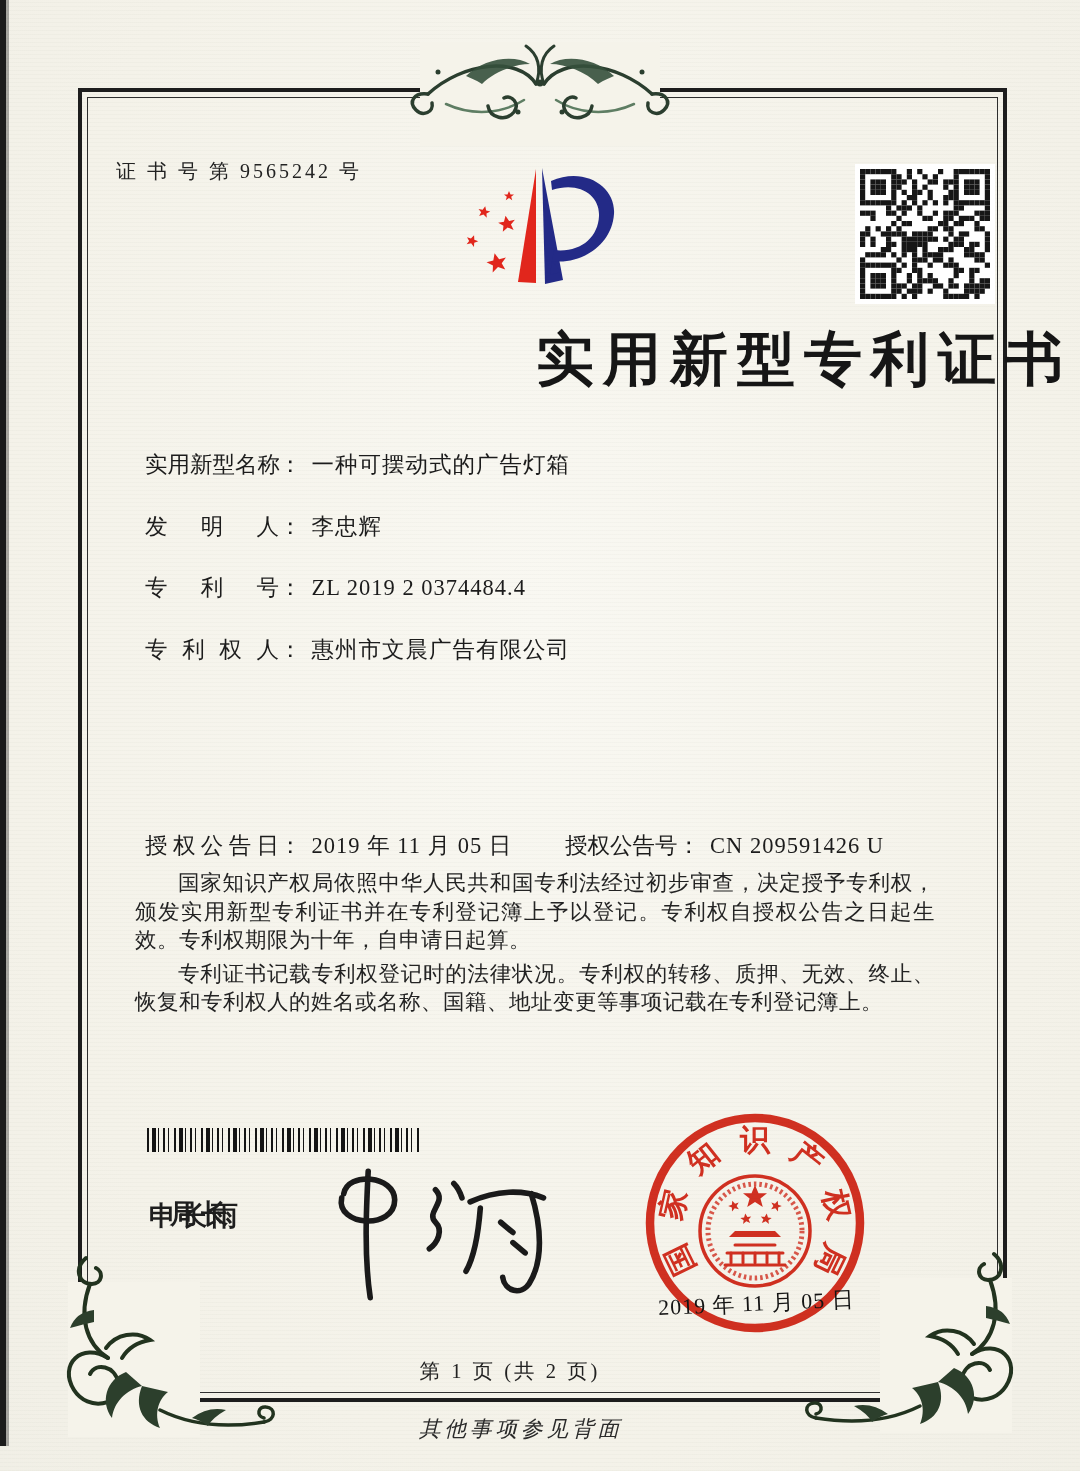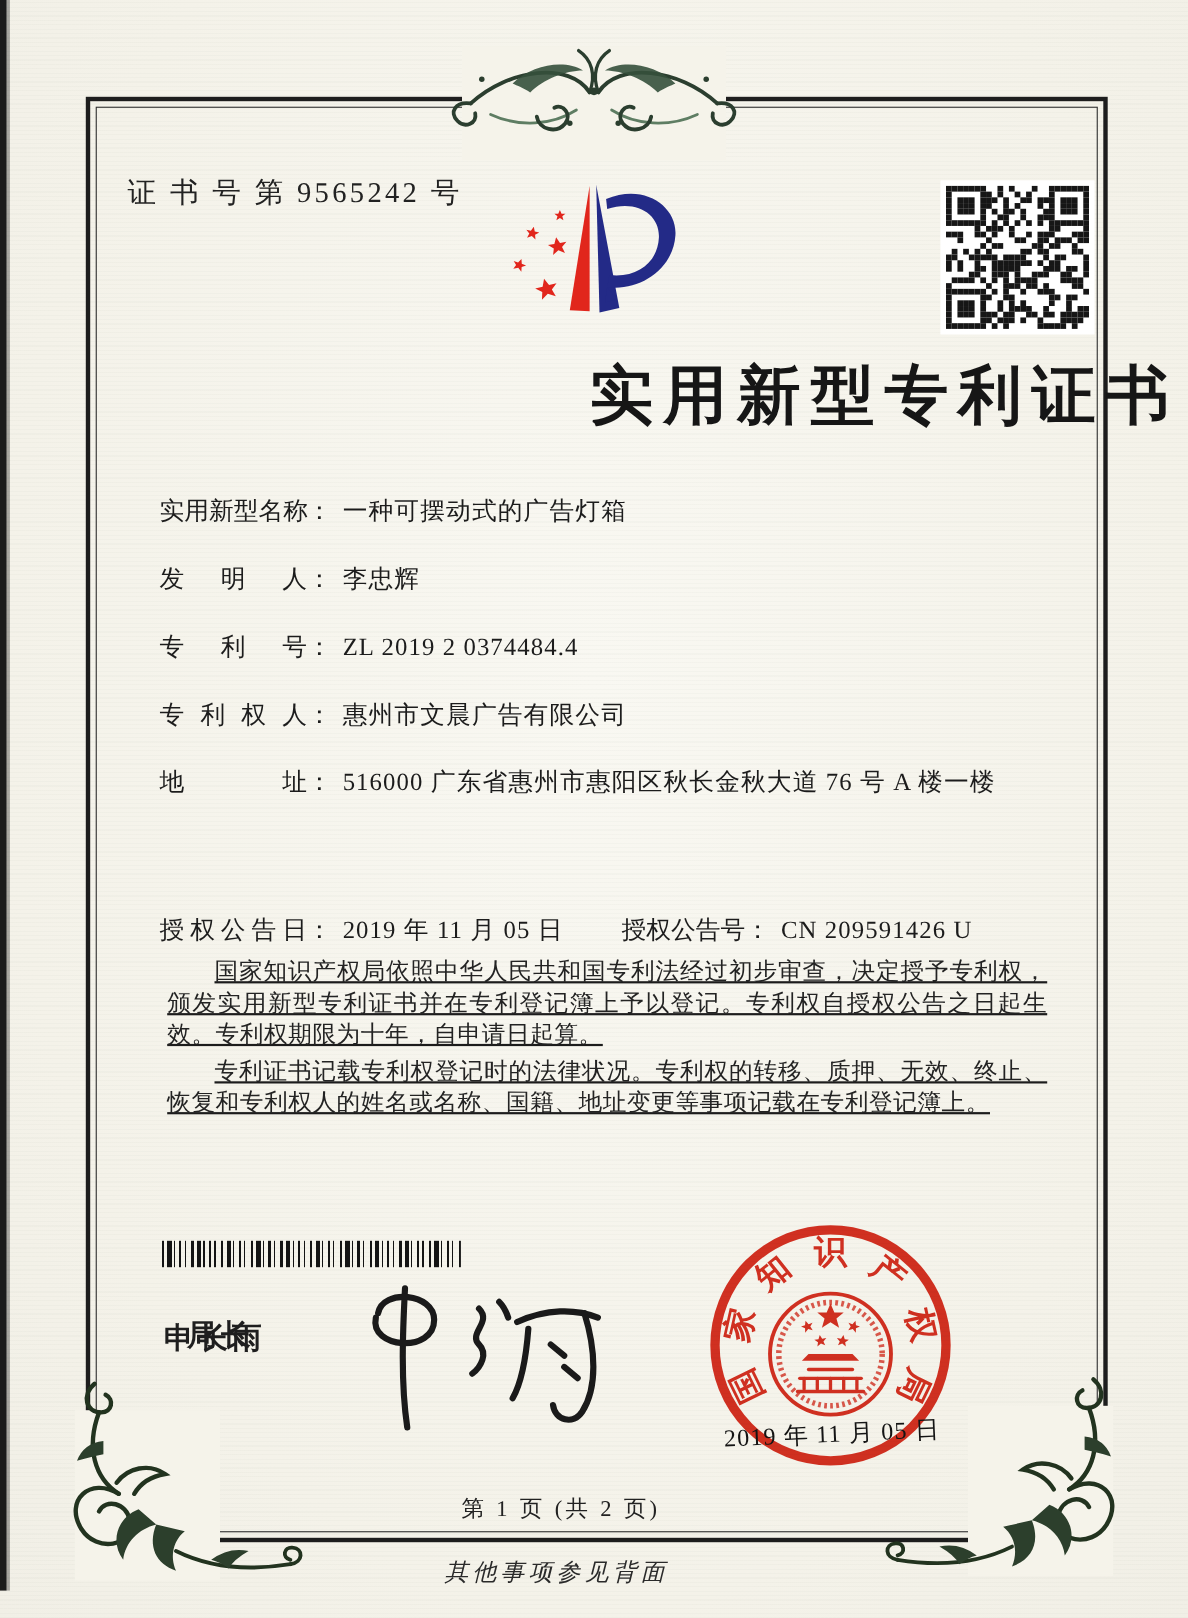--- a/index.html
+++ b/index.html
@@ -16,38 +16,38 @@
       radial-gradient(ellipse at 50% 42%, #f9f8f2 0%, #f4f2e9 70%, #f1efe6 100%);
   }
   .scan-strip{position:absolute;left:0;top:0;width:6px;height:1446px;background:#1b1b1b;}
   .scan-strip2{position:absolute;left:6px;top:0;width:3px;height:1446px;background:rgba(27,27,27,.35);}
 
   .frame{position:absolute;left:78px;top:88px;width:921px;height:1306px;border:4px solid #1d1d1d;}
   .frame-inner{position:absolute;left:5px;top:5px;right:5px;bottom:5px;border:1.5px solid #2e2e2e;}
 
   .ornament{position:absolute;}
 
-  .cert-no{position:absolute;left:116px;top:158px;font-size:26px;letter-spacing:3px;color:#222;}
+  .cert-no{position:absolute;left:116px;top:158px;font-size:20px;letter-spacing:3px;color:#222;}
 
   .logo{position:absolute;left:448px;top:146px;width:205px;height:152px;}
   .qr{position:absolute;left:855px;top:164px;width:140px;height:140px;background:#fff;}
 
   .title{position:absolute;left:0;top:321px;width:1072px;text-align:right;
     font-size:58px;font-weight:bold;letter-spacing:9px;color:#161616;}
 
   .fields{position:absolute;left:145px;top:449px;width:820px;}
   .field-row{height:61.5px;font-size:22.5px;white-space:nowrap;}
   .flabel{display:inline-block;width:134px;text-align:justify;text-align-last:justify;}
   .fcolon{display:inline-block;margin-right:10px;}
   .fvalue{letter-spacing:1px;margin-top:12px;}
 
   .grant-row{position:absolute;left:145px;top:830px;width:820px;font-size:22.5px;white-space:nowrap;}
   .grant-no{position:absolute;left:420px;top:0;}
 
-  .paragraphs{position:absolute;left:152px;top:869px;width:800px;text-decoration:underline;}
+  .paragraphs{position:absolute;left:135px;top:869px;width:800px;}
   .paragraphs p{margin:0 0 5px 0;font-size:21.5px;line-height:28.5px;
     text-indent:2em;text-align:justify;letter-spacing:.5px;color:#232323;}
 
   .barcode{position:absolute;left:147px;top:1128px;width:272px;height:24px;
     background:repeating-linear-gradient(90deg,
       #141414 0 2px, transparent 2px 5px,
       #141414 5px 9px, transparent 9px 11px,
       #141414 11px 12px, transparent 12px 16px,
       #141414 16px 18px, transparent 18px 21px,
       #141414 21px 22px, transparent 22px 27px);}
@@ -58,21 +58,21 @@
     font-family:"Liberation Sans","DejaVu Sans",sans-serif;letter-spacing:4px;color:#1e1e1e;}
   .autograph{position:absolute;left:305px;top:1162px;width:265px;height:145px;}
 
   .seal{position:absolute;left:604px;top:1072px;width:302px;height:302px;mix-blend-mode:multiply;opacity:.96;}
   .seal-date{position:absolute;left:658px;top:1288px;width:230px;font-size:22px;letter-spacing:1px;
     color:#141414;transform:rotate(-2.5deg);white-space:nowrap;}
 
   .page-indicator{position:absolute;left:0;top:1357px;width:1020px;text-align:center;
     font-size:20.5px;letter-spacing:3px;color:#222;}
   .back-note{position:absolute;left:0;top:1414px;width:1012px;text-align:center;
-    font-size:21.5px;letter-spacing:4px;color:#2a2a2a;font-style:italic;}
+    font-size:21.5px;letter-spacing:4px;color:#2a2a2a;font-style:italic;padding-left:15px;}
 </style>
 </head>
 <body>
 
 <div class="page">
 
   <div class="scan-strip"></div>
   <div class="scan-strip2"></div>
 
   <div class="frame">
@@ -504,23 +504,20 @@
     </div>
     <div class="field-row">
       <span class="flabel">发明人</span><span class="fcolon">：</span><span class="fvalue">李忠辉</span>
     </div>
     <div class="field-row">
       <span class="flabel">专利号</span><span class="fcolon">：</span><span class="fvalue">ZL 2019 2 0374484.4</span>
     </div>
     <div class="field-row">
       <span class="flabel">专利权人</span><span class="fcolon">：</span><span class="fvalue">惠州市文晨广告有限公司</span>
     </div>
-    <div class="field-row">
-      <span class="flabel">地址</span><span class="fcolon">：</span><span class="fvalue">516000 广东省惠州市惠阳区秋长金秋大道 76 号 A 楼一楼</span>
-    </div>
   </div>
 
   <div class="grant-row">
     <span><span class="flabel">授权公告日</span><span class="fcolon">：</span><span class="fvalue">2019 年 11 月 05 日</span></span>
     <span class="grant-no"><span>授权公告号</span><span class="fcolon">：</span><span class="fvalue">CN 209591426 U</span></span>
   </div>
 
   <div class="paragraphs">
     <p>国家知识产权局依照中华人民共和国专利法经过初步审查，决定授予专利权，颁发实用新型专利证书并在专利登记簿上予以登记。专利权自授权公告之日起生效。专利权期限为十年，自申请日起算。</p>
     <p>专利证书记载专利权登记时的法律状况。专利权的转移、质押、无效、终止、恢复和专利权人的姓名或名称、国籍、地址变更等事项记载在专利登记簿上。</p>

